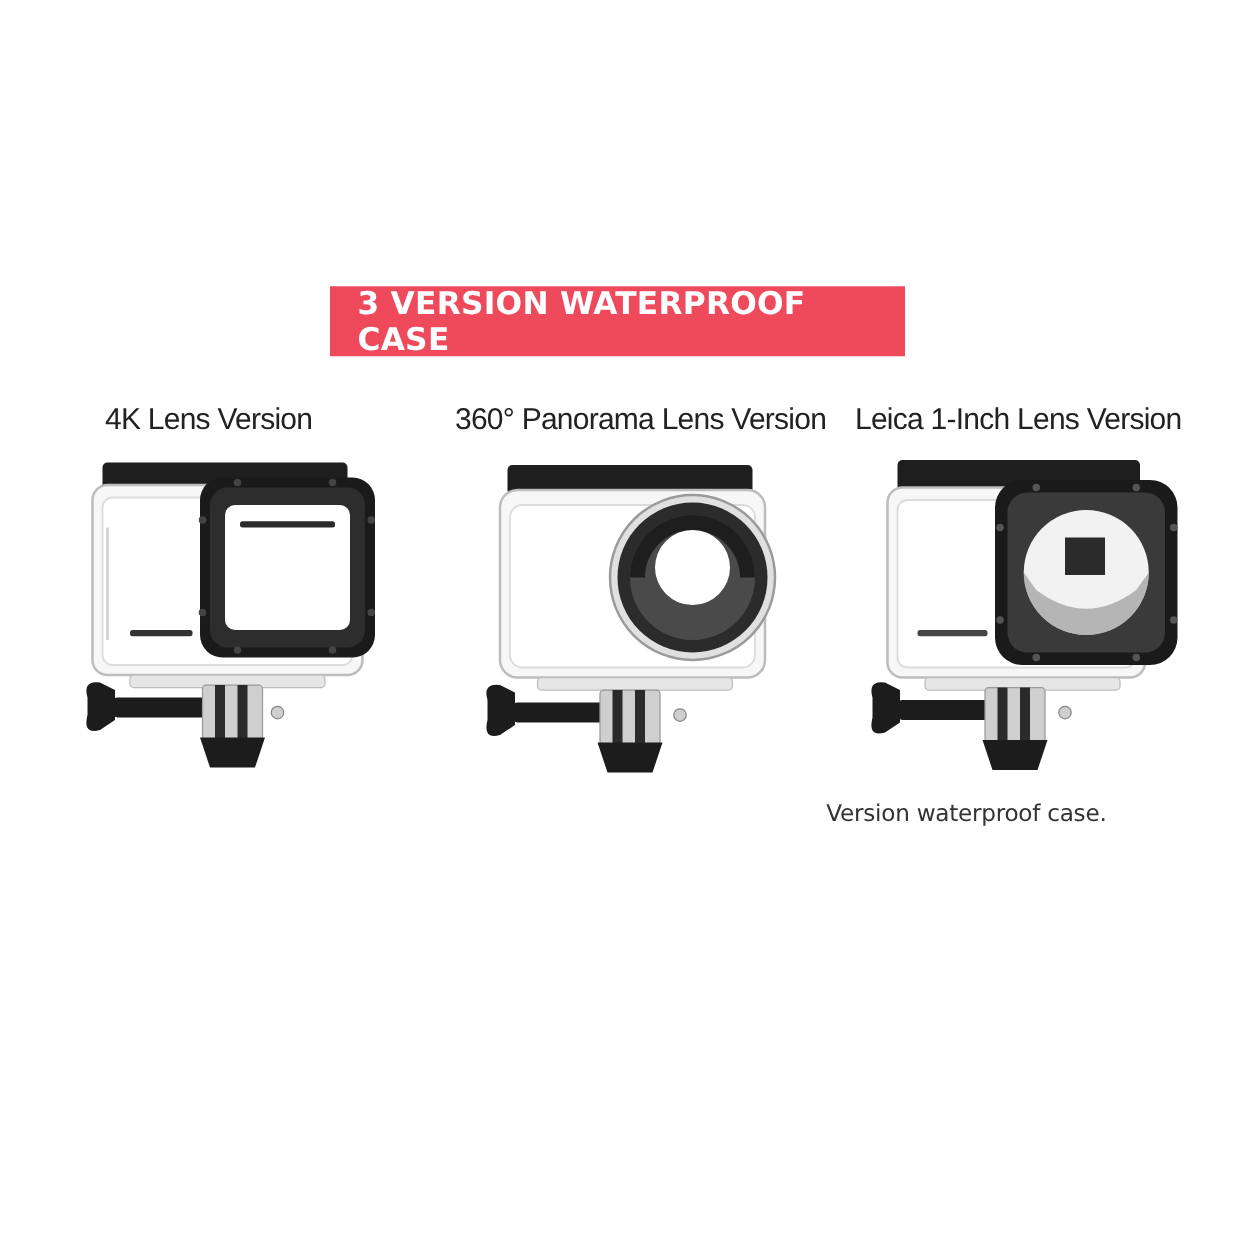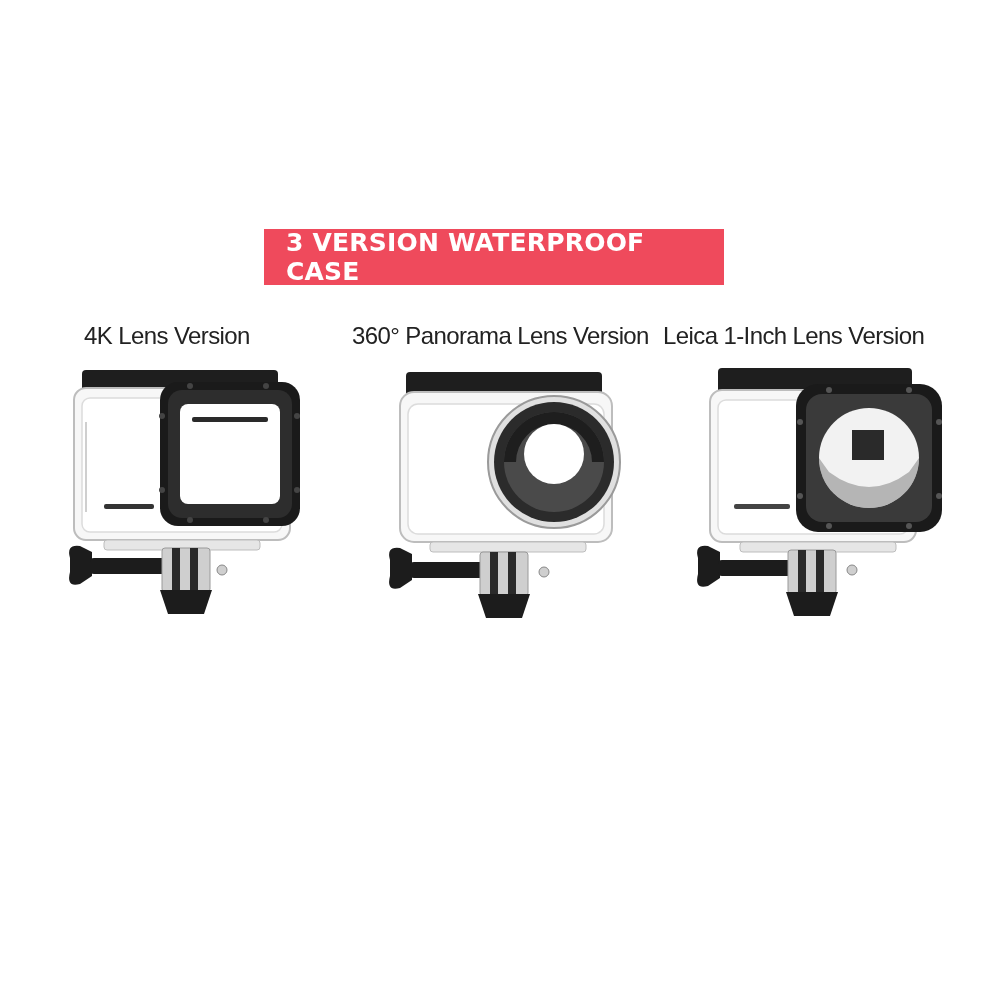--- a/index.html
+++ b/index.html
@@ -15,22 +15,22 @@
     .note span { display: block; white-space: nowrap; }
   </style>
 </head>
 <body>
 
 <div class="banner">
   <span class="banner-text">3 VERSION WATERPROOF CASE</span>
 </div>
 
 <div class="label" style="left:84px;">4K Lens Version</div>
-<div class="label" style="left:352px;">360° Panorama Lens Version</div>
-<div class="label" style="left:663px;">Leica 1-Inch Lens Version</div>
+<div class="label" style="left:364px;">360° Panorama Lens Version</div>
+<div class="label" style="left:684px;">Leica 1-Inch Lens Version</div>
 
 <div class="product" style="left:62px;">
   <svg width="260" height="270" viewBox="0 0 260 270">
 
     <rect x="20" y="8" width="196" height="22" rx="4" fill="#1e1e1e"></rect>
 
     <rect x="12" y="26" width="216" height="152" rx="12" fill="#f7f7f7" stroke="#bdbdbd" stroke-width="2"></rect>
     <rect x="20" y="36" width="200" height="134" rx="8" fill="#ffffff" stroke="#dcdcdc" stroke-width="1.5"></rect>
     <line x1="24" y1="60" x2="24" y2="150" stroke="#cfcfcf" stroke-width="2"></line>
     <rect x="42" y="142" width="50" height="5" rx="2" fill="#333"></rect>
@@ -112,13 +112,14 @@
     <rect x="34" y="198" width="76" height="16" rx="4" fill="#1c1c1c"></rect>
     <rect x="104" y="188" width="48" height="44" rx="3" fill="#cfcfcf" stroke="#9a9a9a"></rect>
     <rect x="114" y="188" width="8" height="44" fill="#2a2a2a"></rect>
     <rect x="132" y="188" width="8" height="44" fill="#2a2a2a"></rect>
     <path d="M102 230 L154 230 L146 254 L110 254 Z" fill="#1c1c1c"></path>
     <circle cx="168" cy="208" r="5" fill="#cfcfcf" stroke="#888"></circle>
   </svg>
 </div>
 
 <div class="note">
+  <span>Version waterproof case.</span>
 </div>
 
 </body></html>

